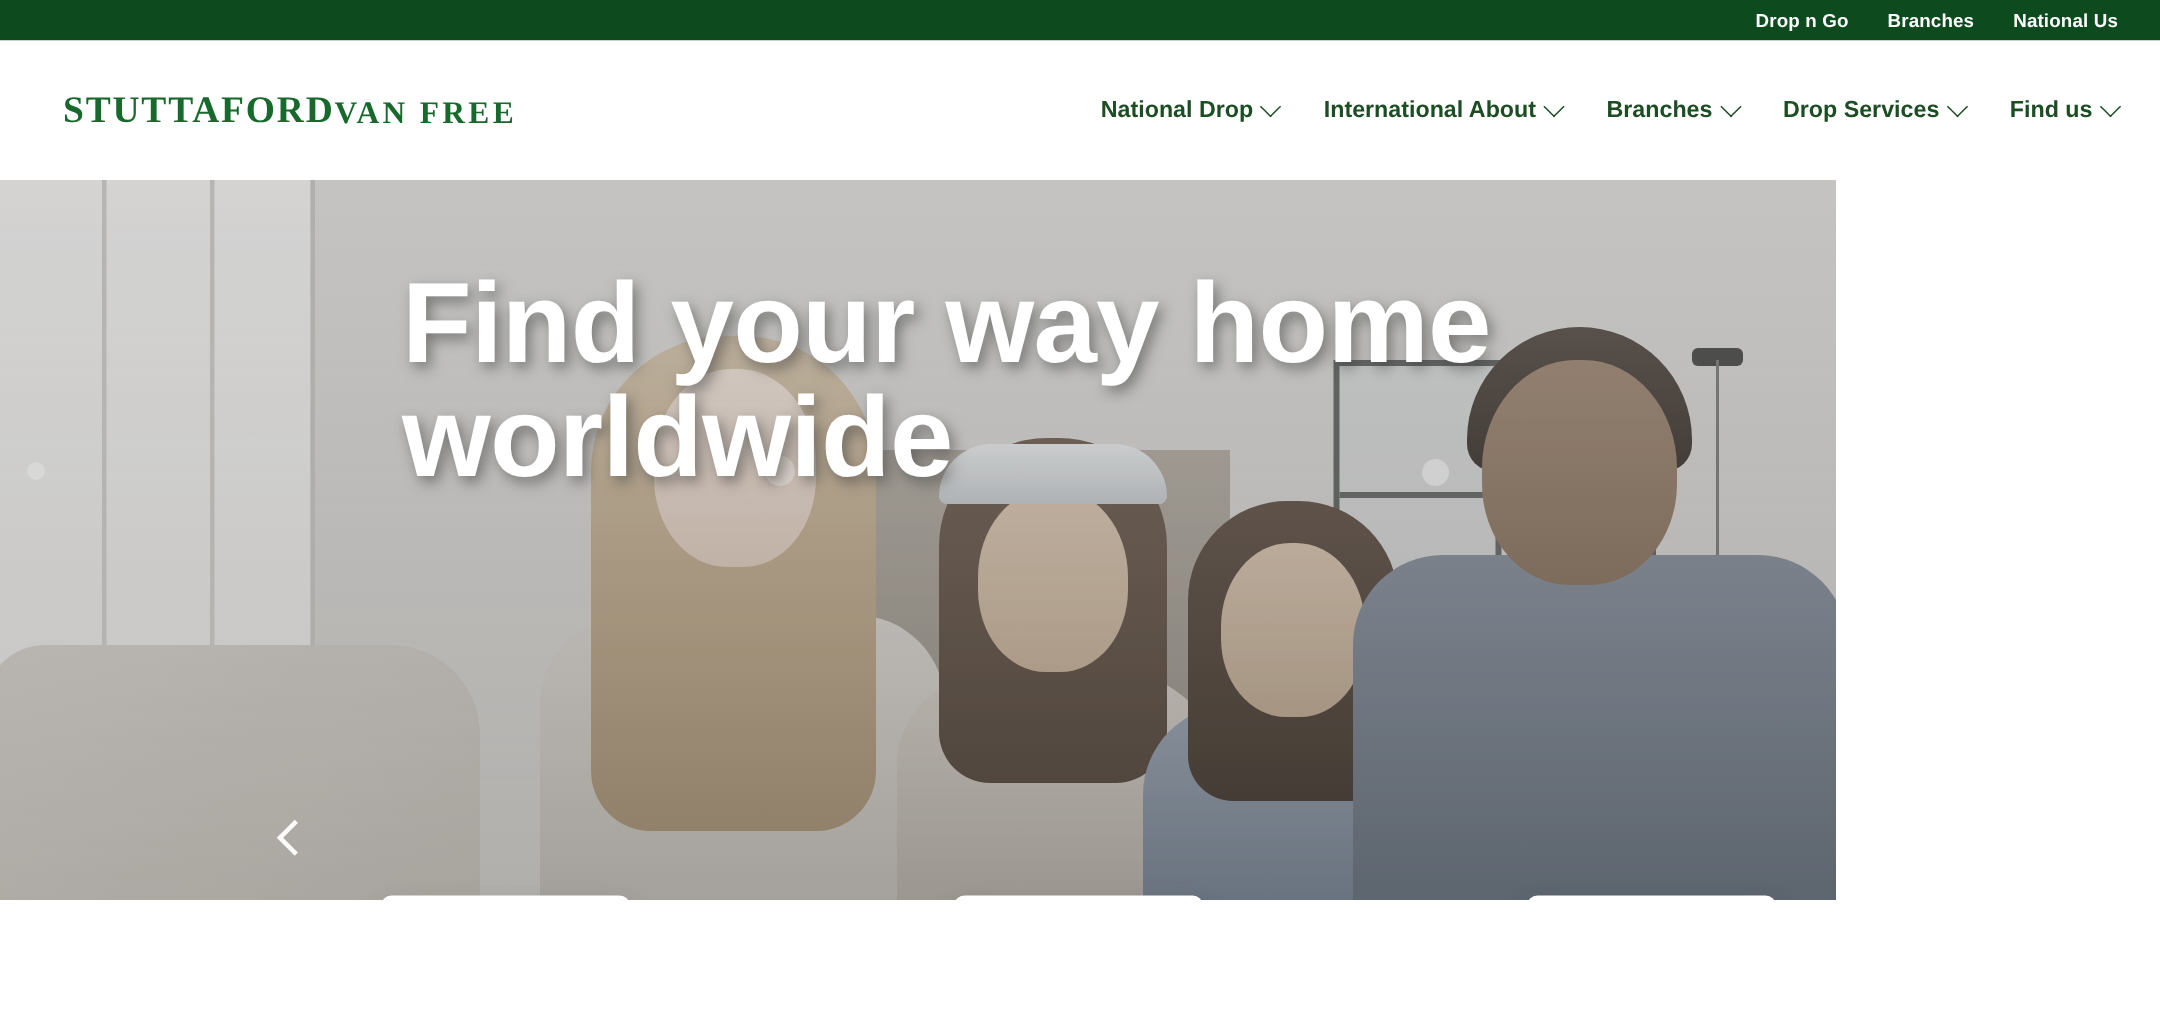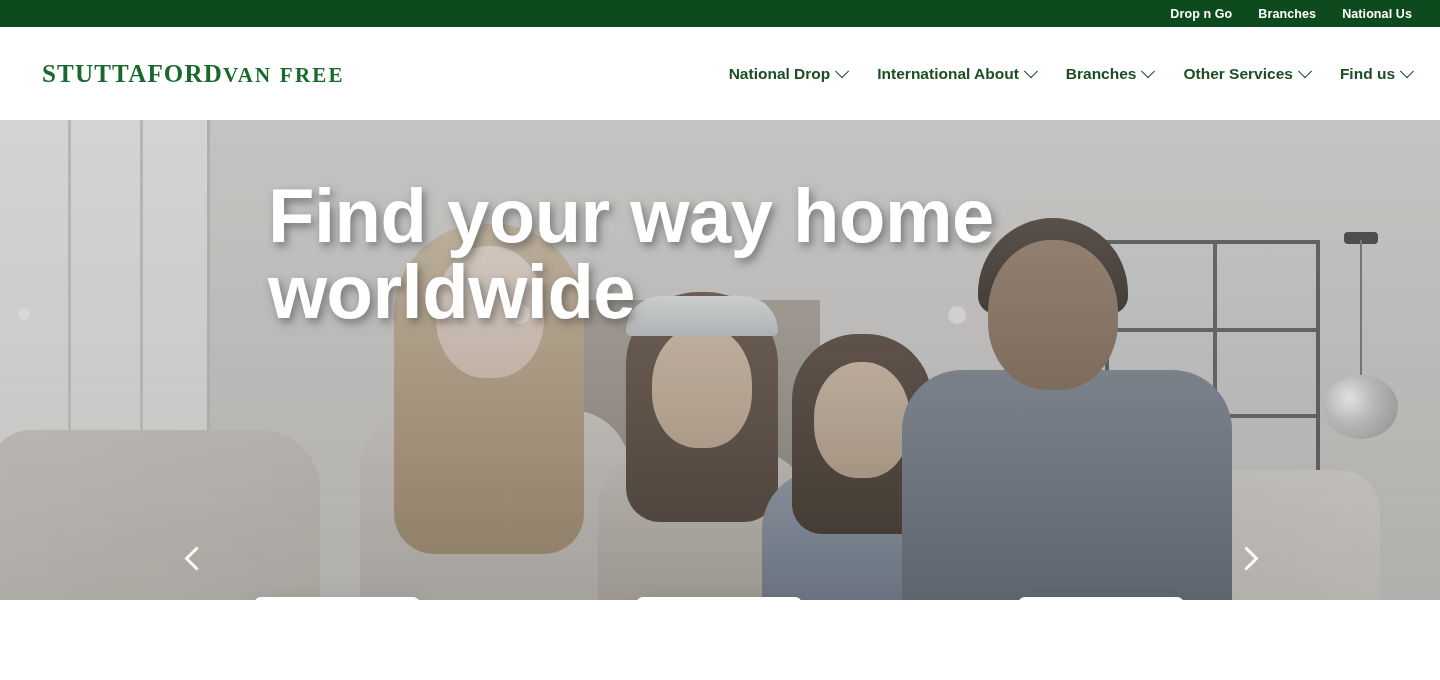--- a/index.html
+++ b/index.html
@@ -98,21 +98,21 @@
     border-radius: 30px;
     border: none;
     cursor: pointer;
     white-space: nowrap;
     font-family: "Liberation Sans", sans-serif;
   }
 
   
   .hero {
     position: relative;
-    width: 1440px;
+    width: 1224px;
     height: 480px;
     overflow: hidden;
     background: #1d4ed8;
   }
   .hero-photo { position: absolute; inset: 0; }
 
   
   .bg-wall {
     position: absolute; inset: 0;
     background:
@@ -334,21 +334,21 @@
       <span>International About</span>
       <span class="chev"></span>
     </div>
 
     <div class="nav-item">
       <span>Branches</span>
       <span class="chev"></span>
     </div>
 
     <div class="nav-item">
-      <span>Other Services</span>
+      <span>Drop Services</span>
       <span class="chev"></span>
     </div>
 
     <div class="nav-item">
       <span>Find us</span>
       <span class="chev"></span>
     </div>
 
   </nav>
 </div>

